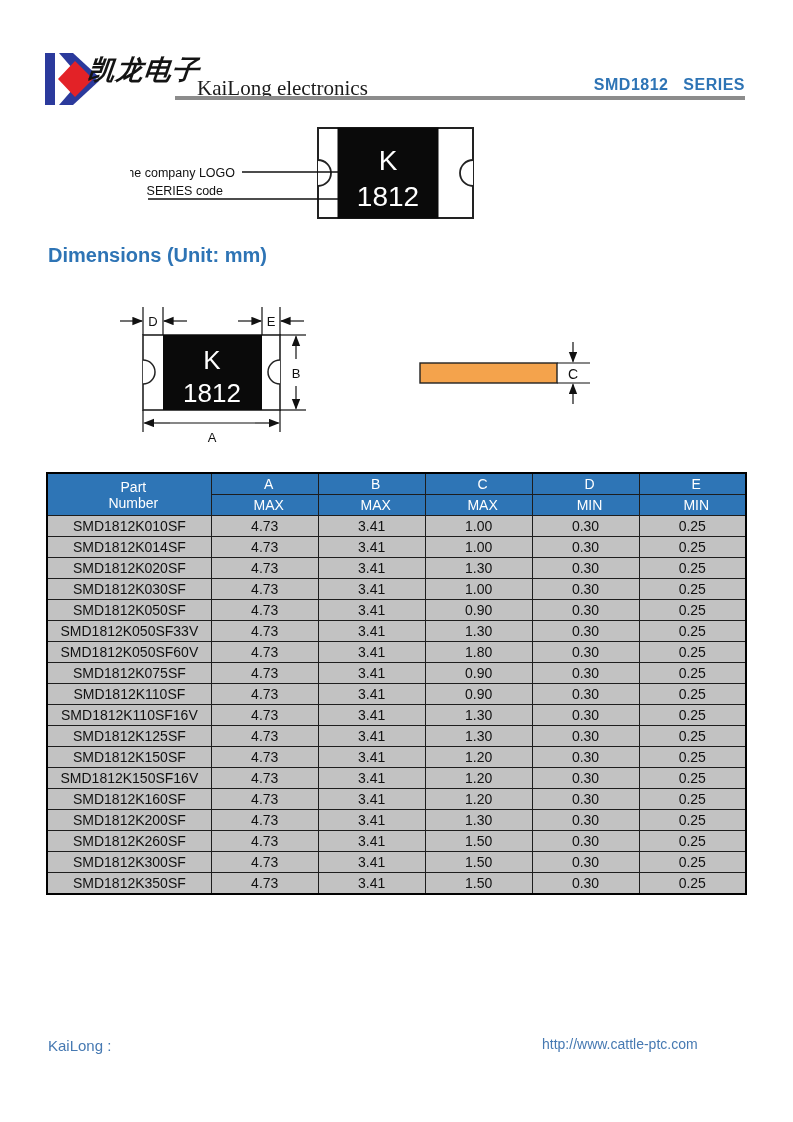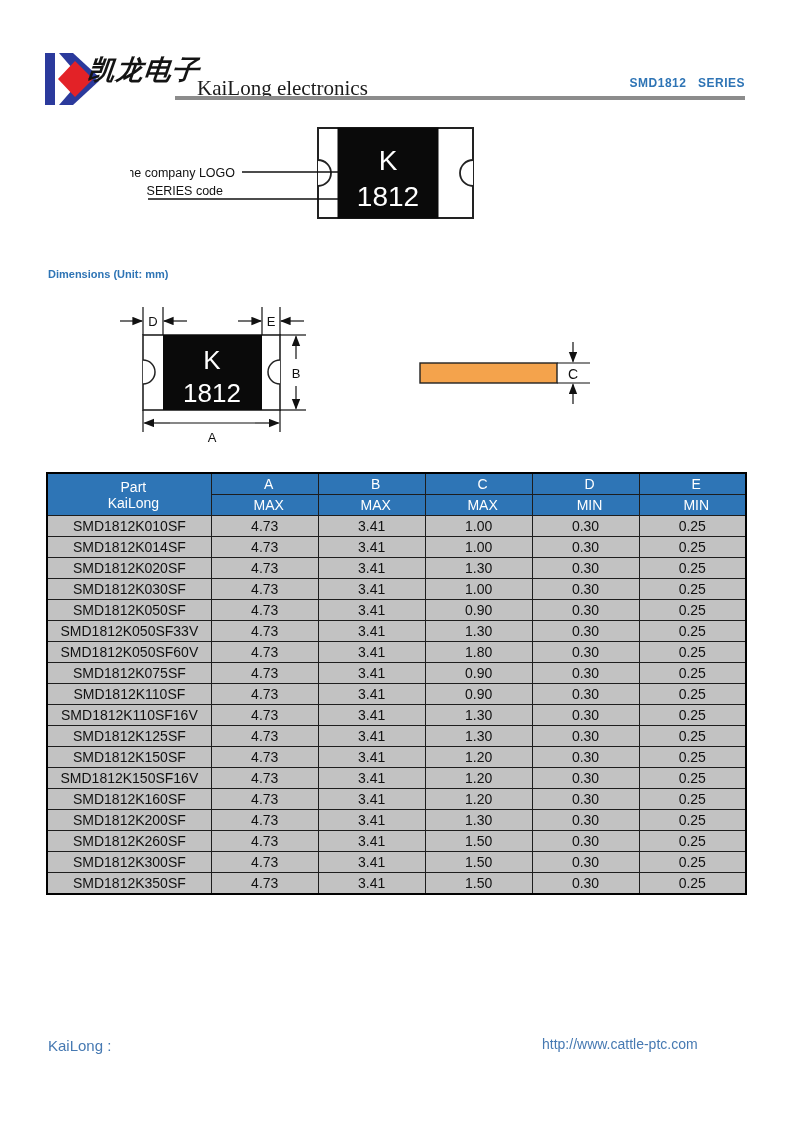--- a/index.html
+++ b/index.html
@@ -12,34 +12,33 @@
   .company-cn{
     position:absolute;left:88px;top:52px;font-size:27px;font-weight:900;
     font-style:italic;color:#141414;letter-spacing:1px;
     font-family:"Liberation Serif",serif;transform:skewX(-6deg);
   }
   .company-en{
     position:absolute;left:197px;top:76px;font-size:21px;color:#1c1c1c;
     font-family:"Liberation Serif",serif;
   }
   .series-title{
-    position:absolute;right:48px;top:76px;font-size:12px;font-weight:bold;
+    position:absolute;right:48px;top:76px;font-size:16px;font-weight:bold;
     color:var(--accent);letter-spacing:.5px;white-space:pre;
   }
   .header-rule{
     position:absolute;left:175px;top:96px;width:570px;height:4px;
     background:var(--rule-gray);
   }
   
   .marking-figure{position:absolute;left:130px;top:120px;}
   
   .dim-heading{
-    position:absolute;left:48px;top:244px;font-size:11px;font-weight:bold;
+    position:absolute;left:48px;top:244px;font-size:20px;font-weight:bold;
     color:var(--accent);
-    margin-top:24px;
   }
   .dim-figure{position:absolute;left:110px;top:295px;}
   
   .spec-table{
     position:absolute;left:46px;top:472px;width:701px;
     border-collapse:collapse;table-layout:fixed;
     font-size:14px;
   }
   .spec-table td,.spec-table th{
     border:1.5px solid #1d1d1d;text-align:center;vertical-align:middle;
@@ -147,21 +146,21 @@
         <col class="col-dim">
         <col class="col-dim">
       <col class="col-dim">
         <col class="col-dim">
         <col class="col-dim">
     </colgroup>
     <thead>
       <tr>
         <th rowspan="2">
           <div>Part</div>
-          <div>KaiLong</div>
+          <div>Number</div>
         </th>
         <th>A</th>
         <th>B</th>
         <th>C</th>
         <th>D</th>
         <th>E</th>
       </tr>
       <tr>
         <th>MAX</th>
         <th>MAX</th>

